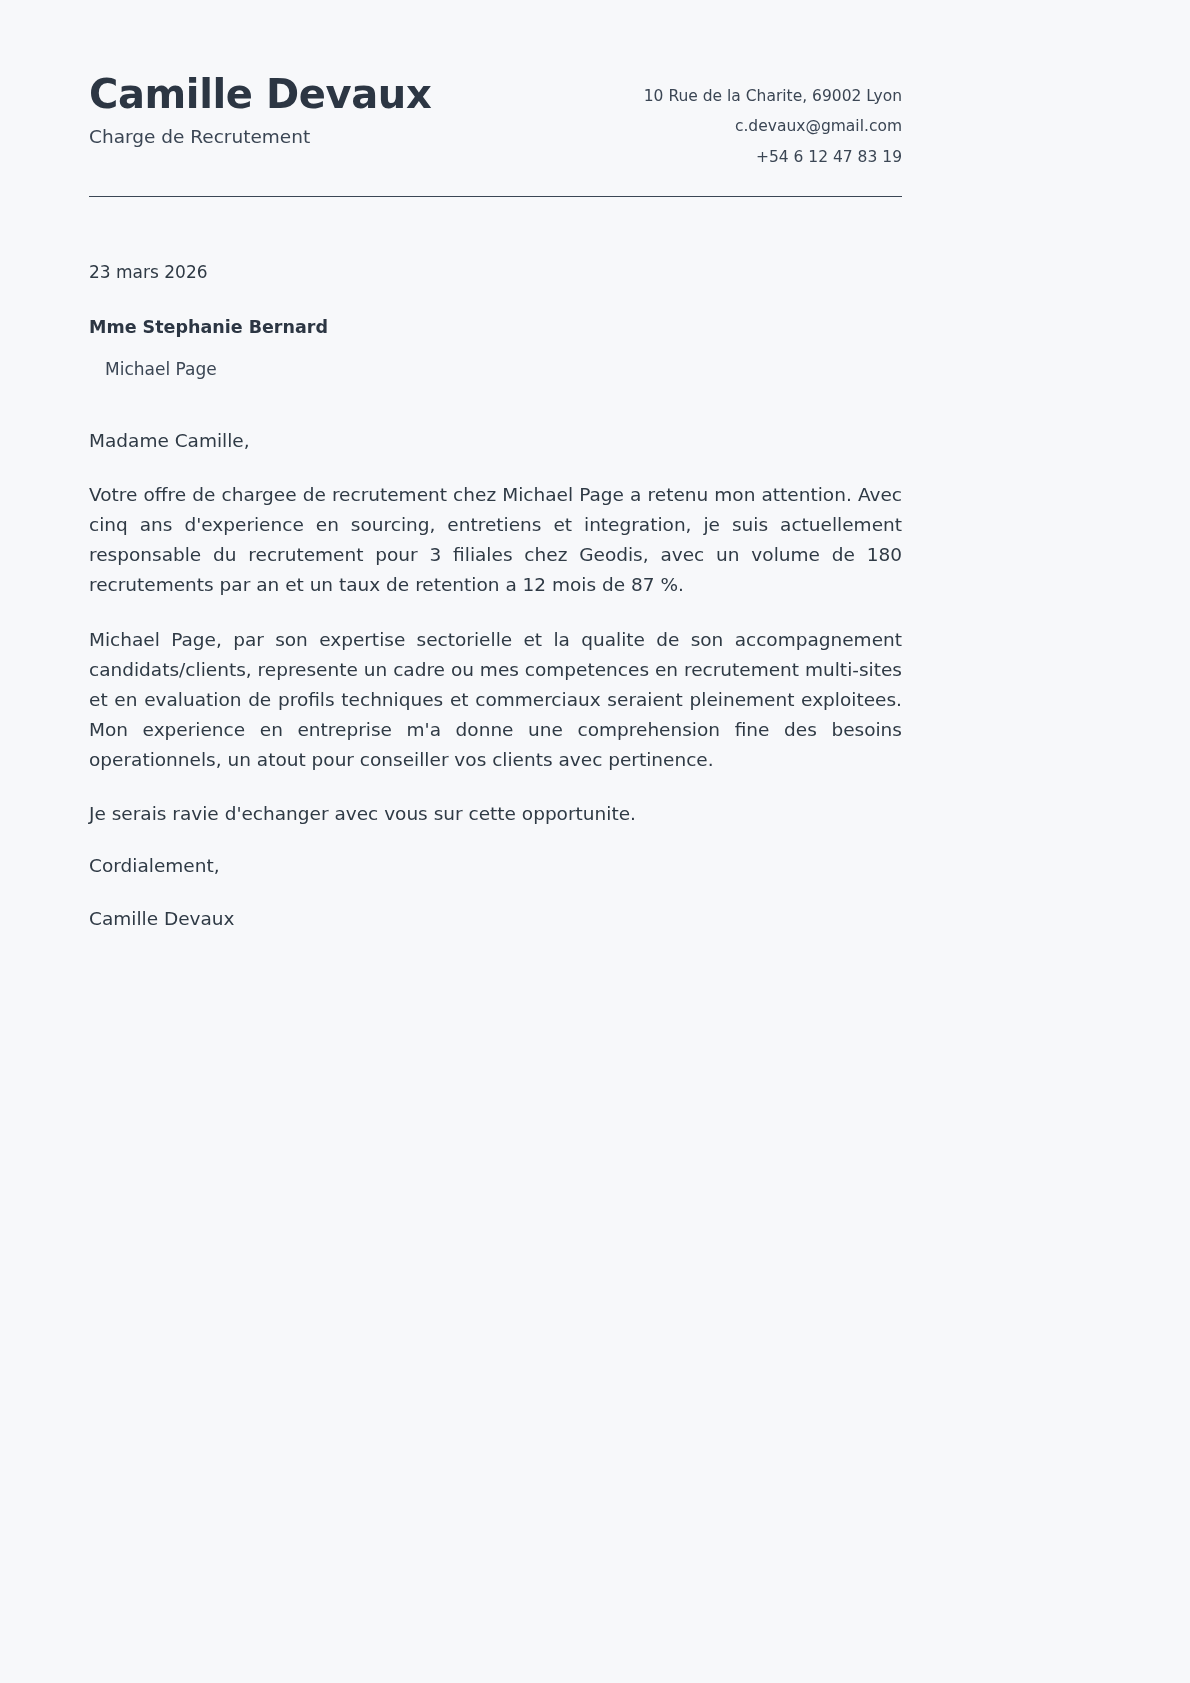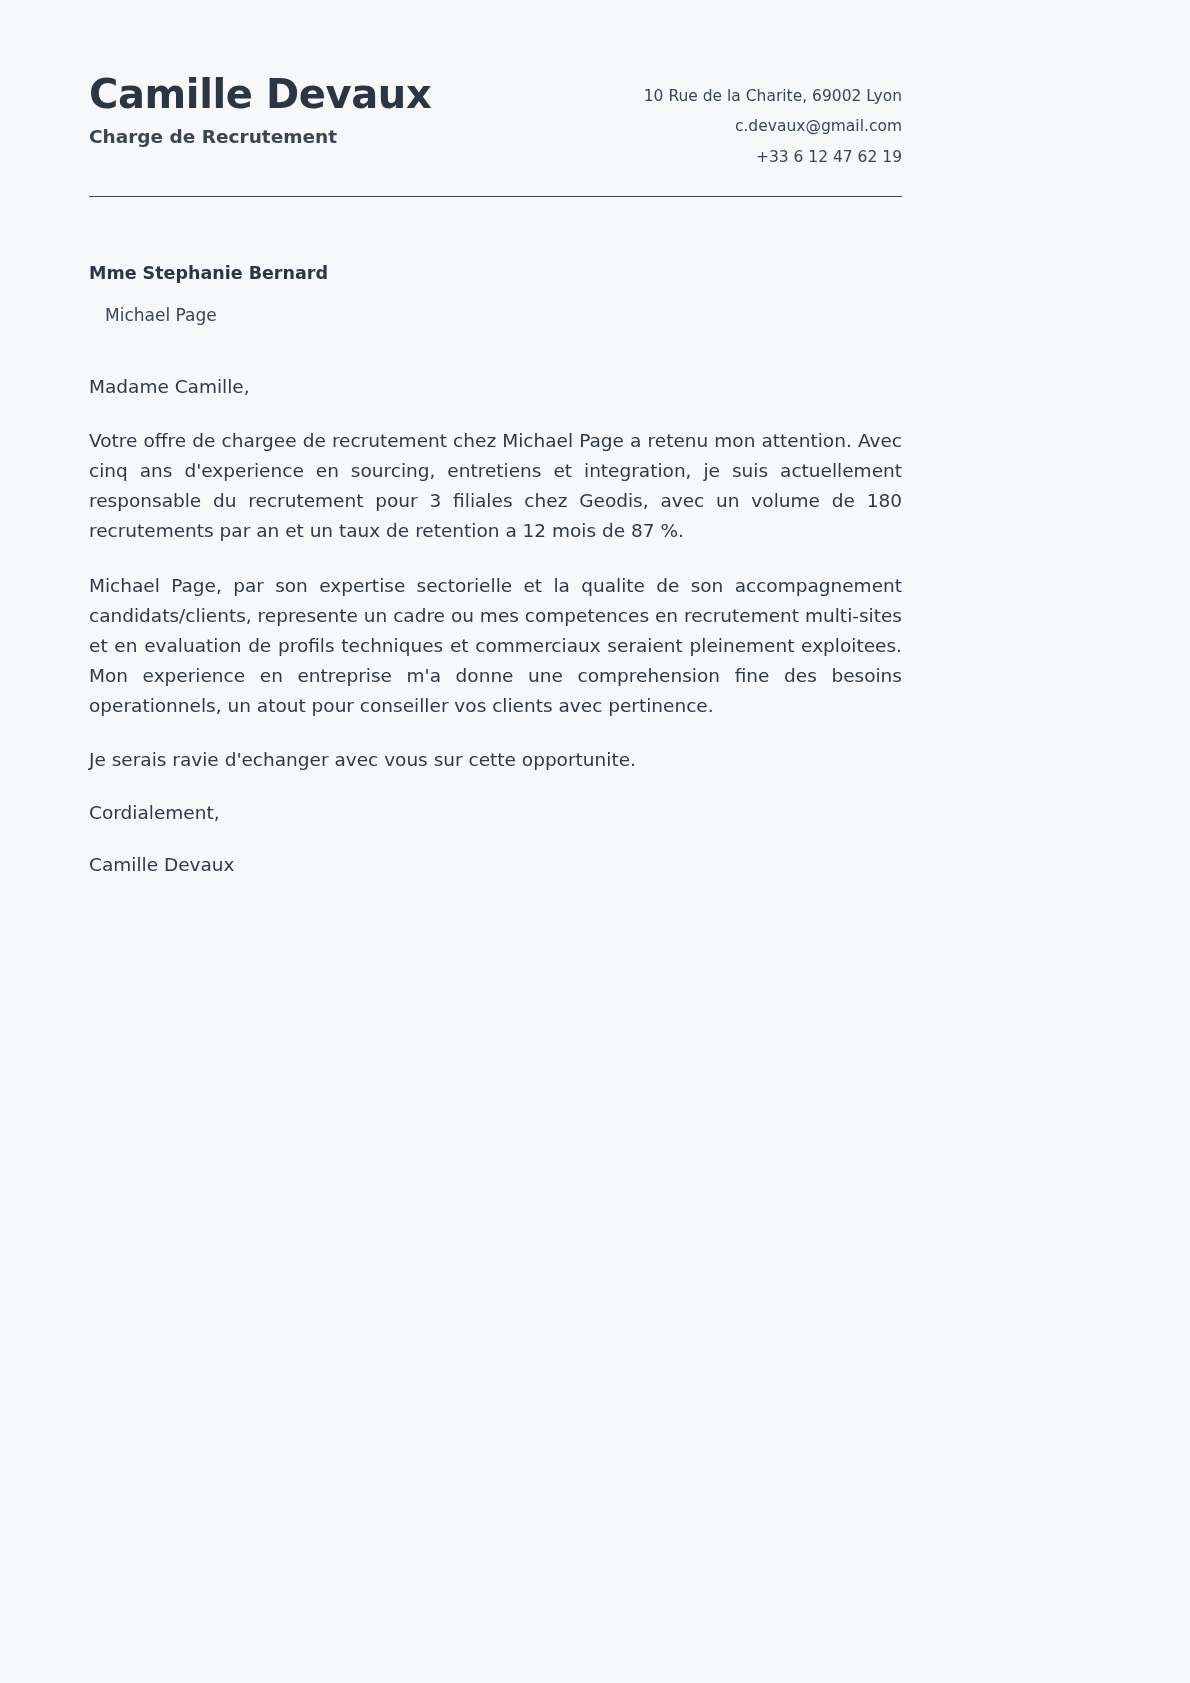--- a/index.html
+++ b/index.html
@@ -42,21 +42,21 @@
     font-size: 40px;
     font-weight: bold;
     color: #2c3643;
     letter-spacing: -0.4px;
     line-height: 1.12;
     margin: 0 0 8px 0;
   }
 
   .job-title {
     font-size: 18.5px;
-    font-weight: bold;
+    font-weight: normal;
     color: #3b4654;
     line-height: 1.3;
     margin: 0;
   }
 
   .contact-block {
     text-align: right;
     padding-top: 13px;
     display: flex;
     flex-direction: column;
@@ -139,26 +139,27 @@
   <div class="letter-header">
 
     <div class="identity">
       <h1 class="full-name">Camille Devaux</h1>
       <p class="job-title">Charge de Recrutement</p>
     </div>
 
     <div class="contact-block">
       <span class="contact-line">10 Rue de la Charite, 69002 Lyon</span>
       <span class="contact-line">c.devaux@gmail.com</span>
-      <span class="contact-line">+33 6 12 47 62 19</span>
+      <span class="contact-line">+54 6 12 47 83 19</span>
     </div>
 
   </div>
 
   <div class="meta-block">
+    <p class="letter-date">23 mars 2026</p>
     <p class="recipient-name">Mme Stephanie Bernard</p>
     <p class="recipient-company">Michael Page</p>
   </div>
 
   <div class="letter-body">
     <p class="salutation">Madame Camille,</p>
     <p class="body-paragraph">Votre offre de chargee de recrutement chez Michael Page a retenu mon attention. Avec cinq ans d'experience en sourcing, entretiens et integration, je suis actuellement responsable du recrutement pour 3 filiales chez Geodis, avec un volume de 180 recrutements par an et un taux de retention a 12 mois de 87 %.</p>
     <p class="body-paragraph">Michael Page, par son expertise sectorielle et la qualite de son accompagnement candidats/clients, represente un cadre ou mes competences en recrutement multi-sites et en evaluation de profils techniques et commerciaux seraient pleinement exploitees. Mon experience en entreprise m'a donne une comprehension fine des besoins operationnels, un atout pour conseiller vos clients avec pertinence.</p>
     <p class="closing-line">Je serais ravie d'echanger avec vous sur cette opportunite.</p>
     <p class="closing-line">Cordialement,</p>

